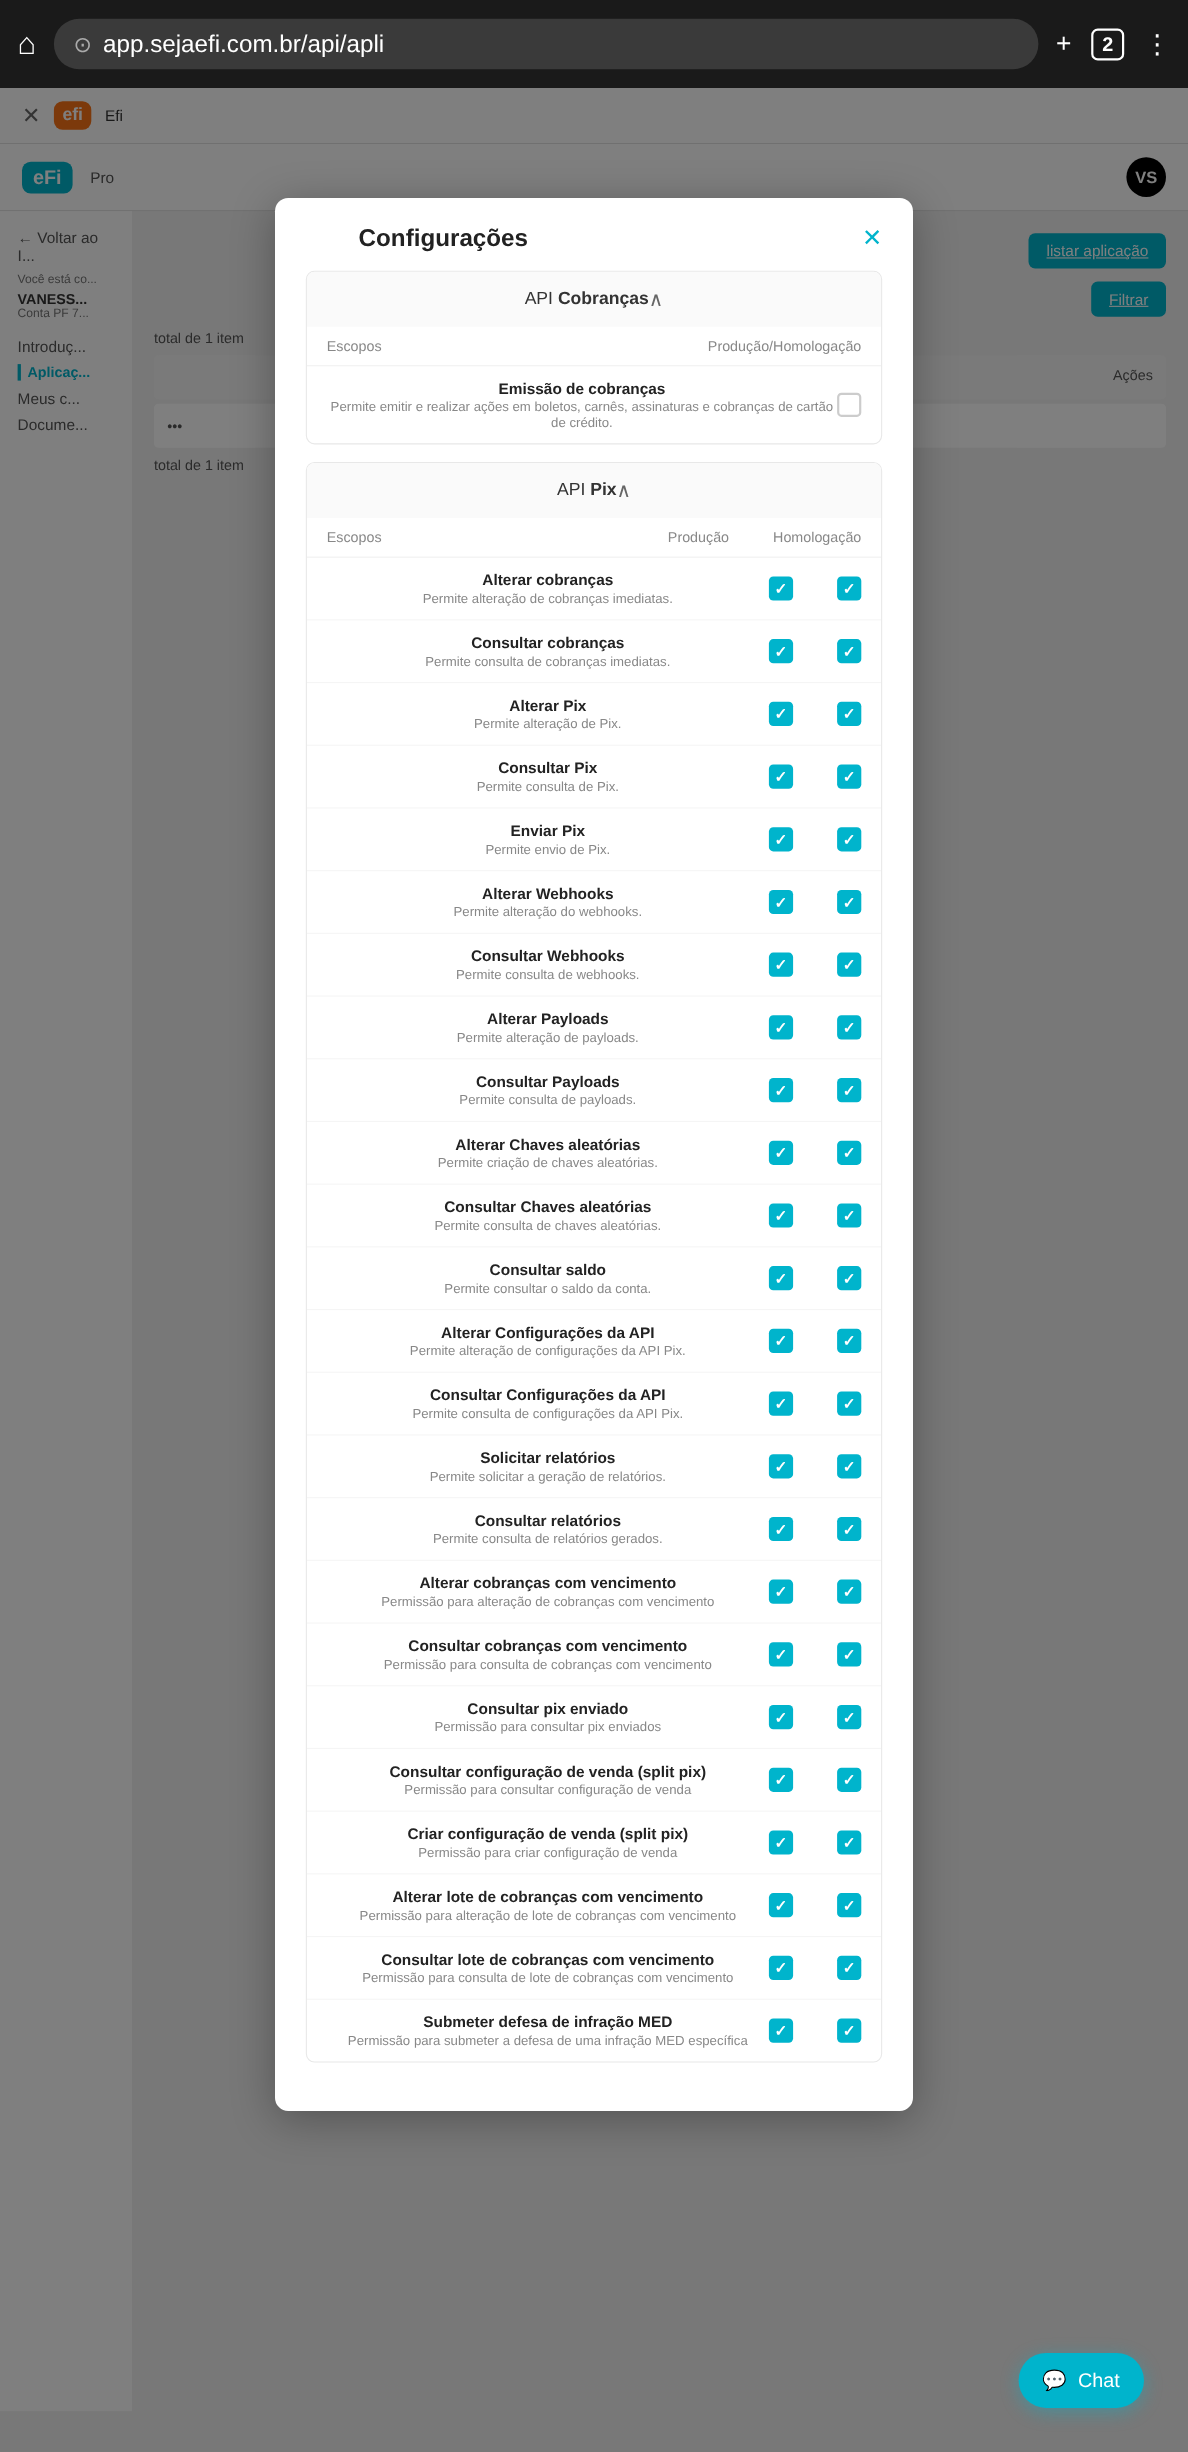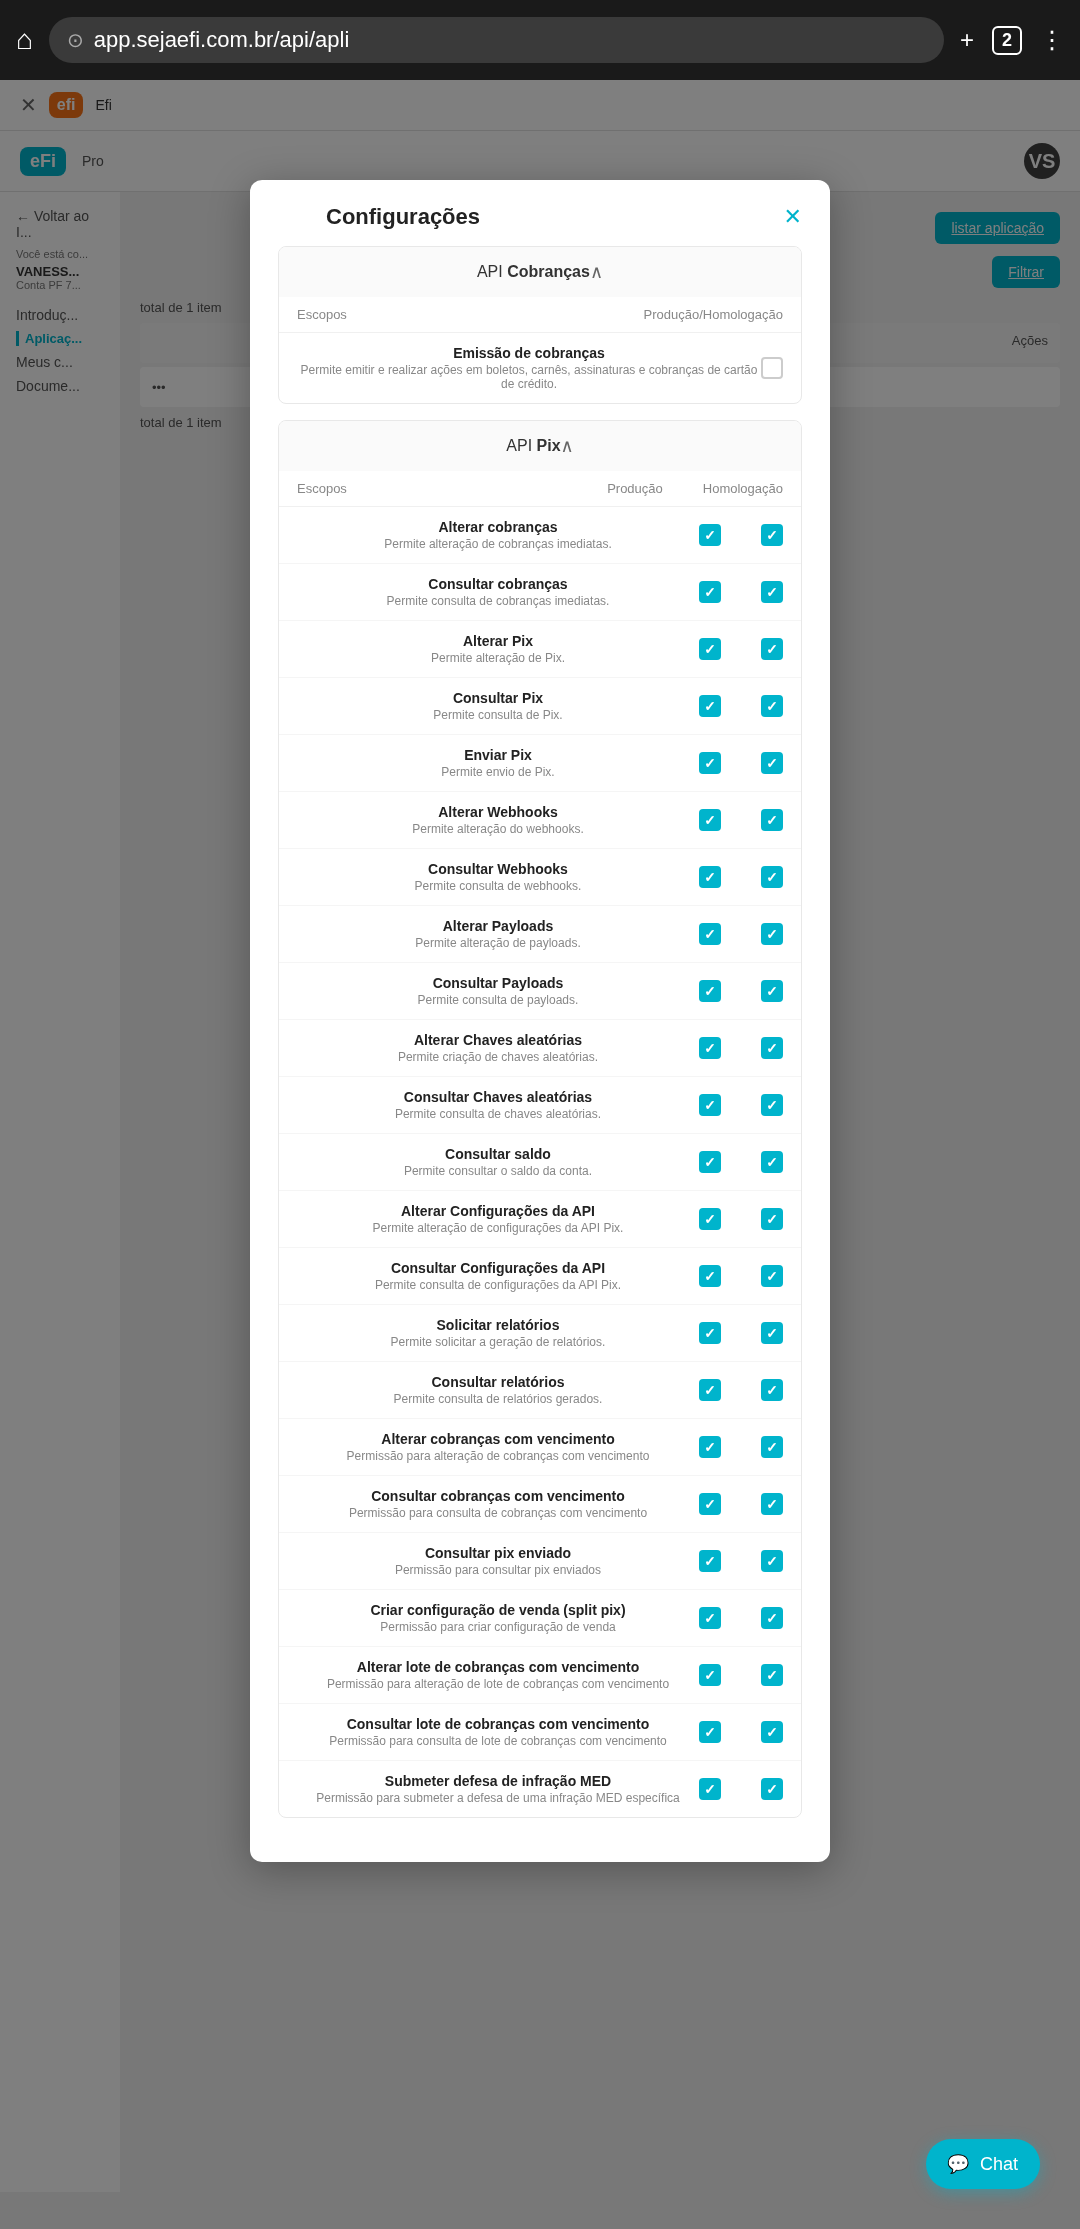--- a/index.html
+++ b/index.html
@@ -316,21 +316,21 @@
   <div class="app-header-bg">
     <span class="close-tab-bg">✕</span>
     <span class="efi-logo-bg">efi</span>
     <span style="font-size:14px;color:#333;">Efi</span>
   </div>
 
   <div style="background:#fff;padding:12px 20px;display:flex;align-items:center;gap:16px;border-bottom:1px solid #e0e0e0;">
     <span class="bg-efi-logo">eFi</span>
     <span style="font-size:14px;color:#555;">Pro</span>
     <div style="margin-left:auto;display:flex;align-items:center;gap:12px;">
-      <div style="width:36px;height:36px;border-radius:50%;background:#404040;display:flex;align-items:center;justify-content:center;color:#fff;font-weight:bold;font-size:20px;">VS</div>
+      <div style="width:36px;height:36px;border-radius:50%;background:#000000;display:flex;align-items:center;justify-content:center;color:#fff;font-weight:bold;font-size:15px;">VS</div>
     </div>
   </div>
 
   <div style="display:flex;">
 
     <div class="sidebar-bg">
       <div class="bg-nav-text">← Voltar ao I...</div>
       <div style="font-size:11px;color:#777;margin-bottom:4px;">Você está co...</div>
       <div class="bg-user-name">VANESS...</div>
       <div style="font-size:11px;color:#777;margin-bottom:16px;">Conta PF 7...</div>
@@ -595,20 +595,30 @@
         <div class="scope-name">Consultar pix enviado</div>
         <div class="scope-desc">Permissão para consultar pix enviados</div>
       </div>
       <div class="scope-checkboxes">
         <div class="custom-checkbox checked"></div>
         <div class="custom-checkbox checked"></div>
       </div>
     </div>
               <div class="scope-row">
       <div class="scope-info">
+        <div class="scope-name">Consultar configuração de venda (split pix)</div>
+        <div class="scope-desc">Permissão para consultar configuração de venda</div>
+      </div>
+      <div class="scope-checkboxes">
+        <div class="custom-checkbox checked"></div>
+        <div class="custom-checkbox checked"></div>
+      </div>
+    </div>
+              <div class="scope-row">
+      <div class="scope-info">
         <div class="scope-name">Criar configuração de venda (split pix)</div>
         <div class="scope-desc">Permissão para criar configuração de venda</div>
       </div>
       <div class="scope-checkboxes">
         <div class="custom-checkbox checked"></div>
         <div class="custom-checkbox checked"></div>
       </div>
     </div>
               <div class="scope-row">
       <div class="scope-info">

